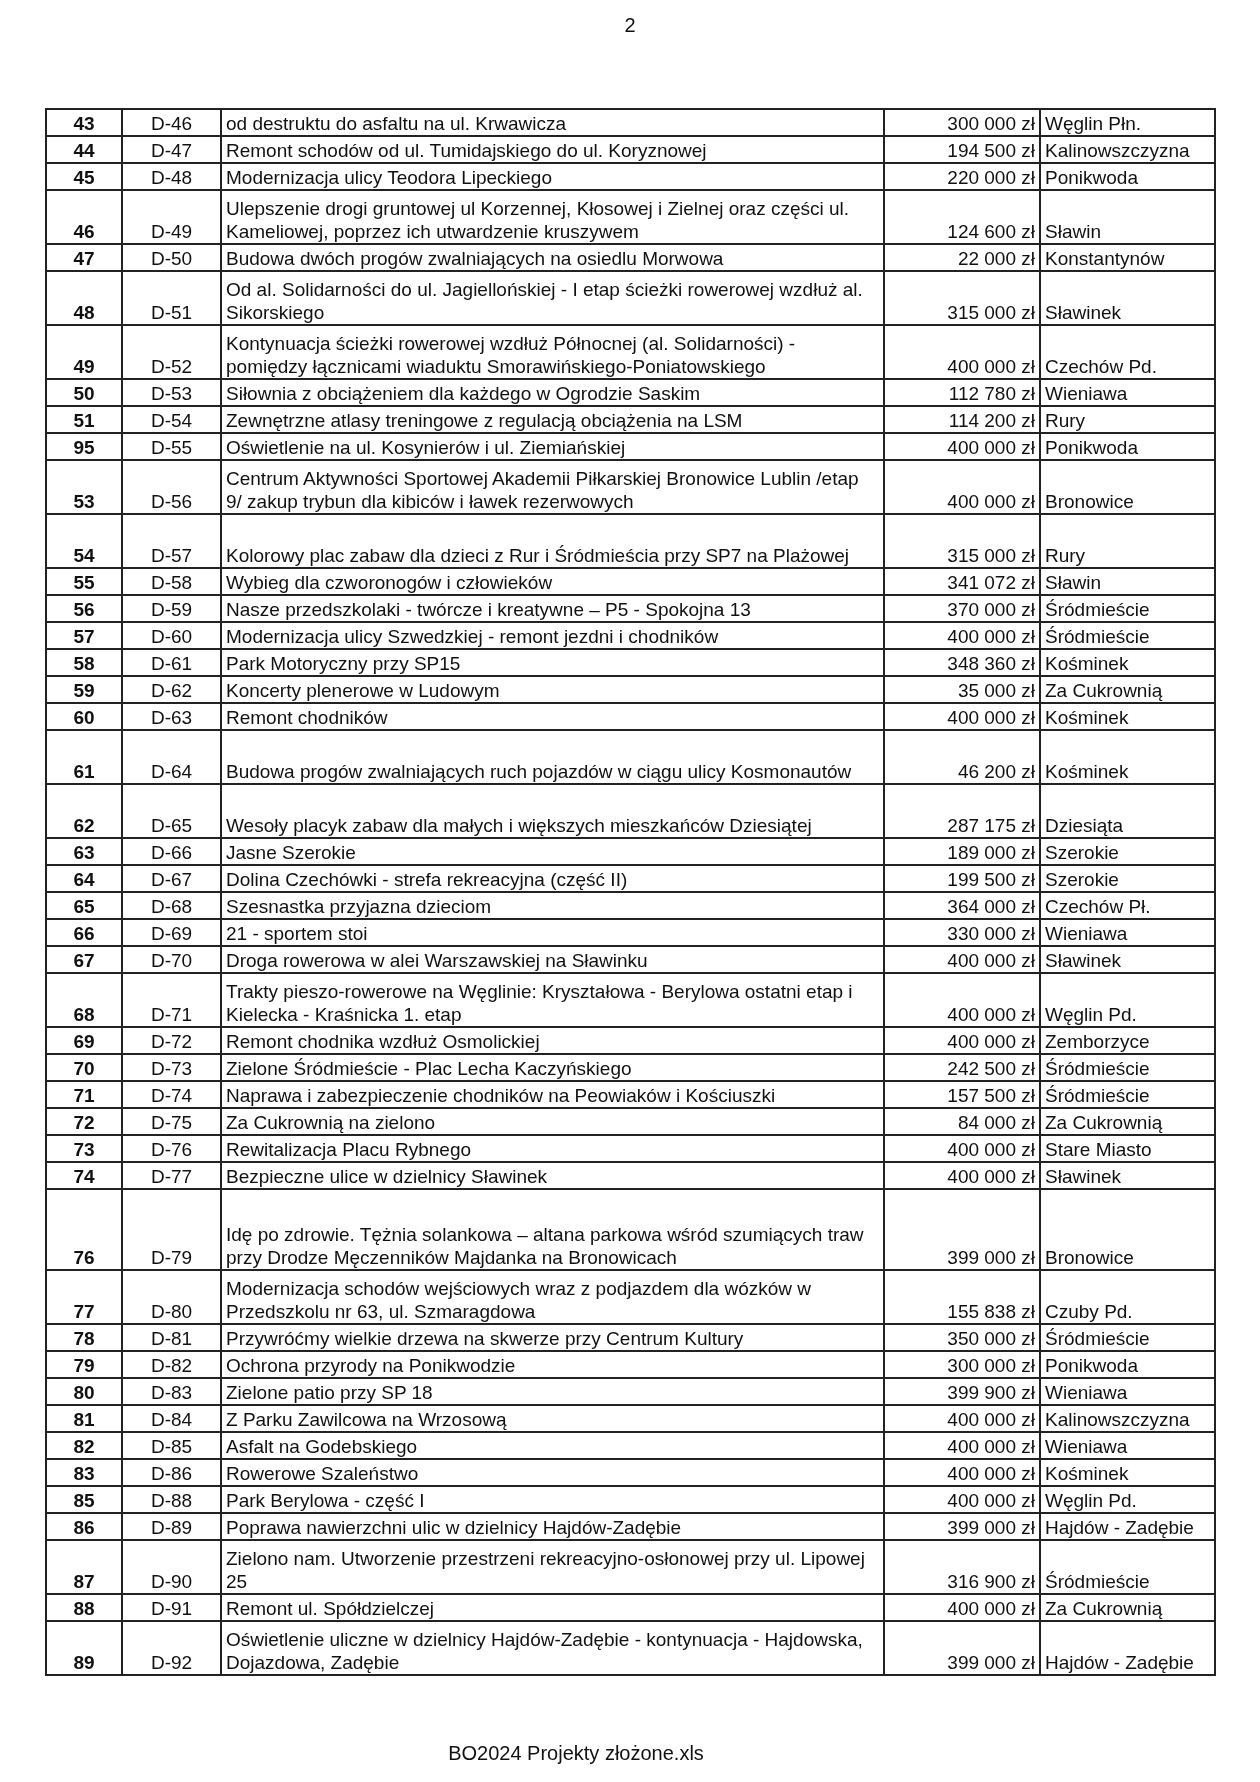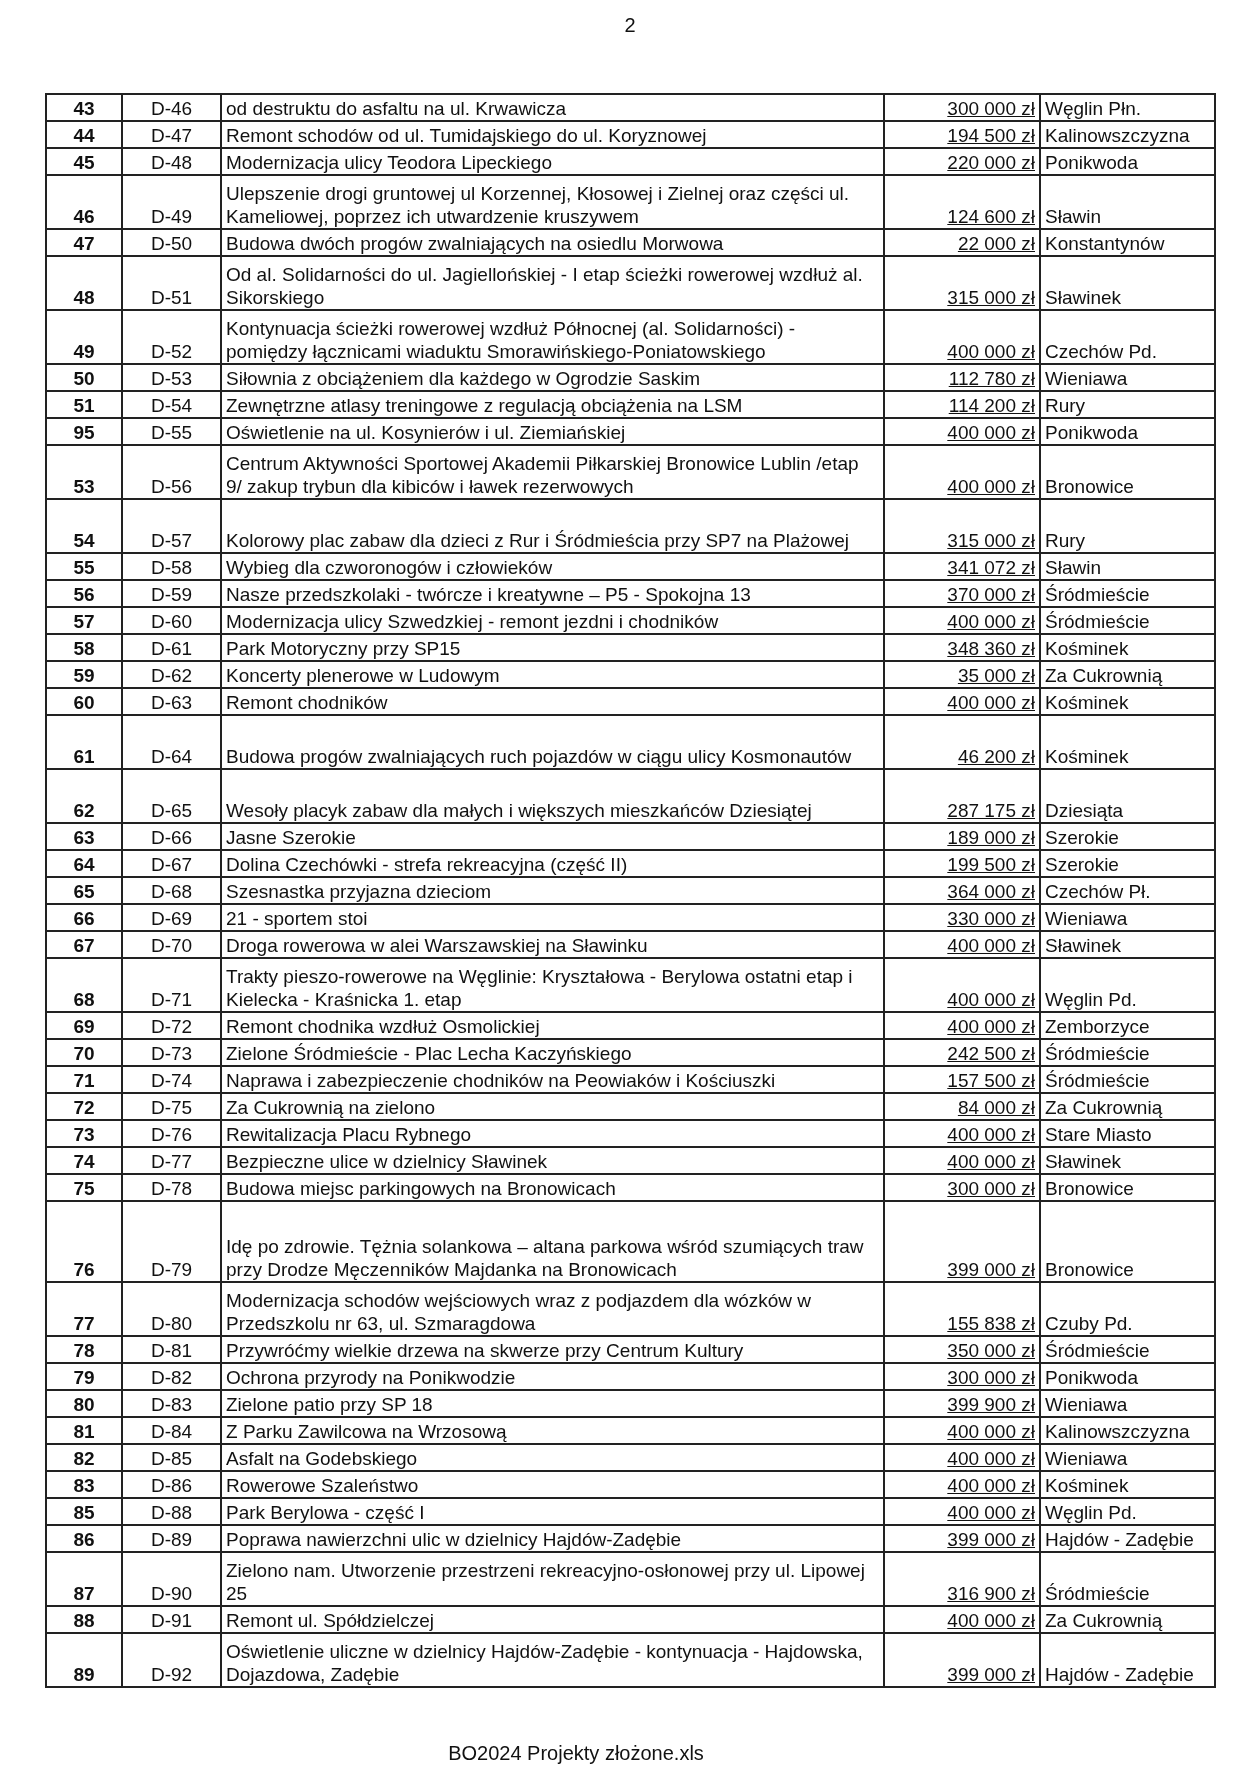--- a/index.html
+++ b/index.html
@@ -1,27 +1,27 @@
 <!DOCTYPE html>
 <html><head>
 <meta charset="utf-8">
 <style>
   html, body { margin: 0; padding: 0; background: #ffffff; }
   body { width: 1260px; height: 1782px; position: relative; overflow: hidden;
          font-family: "Liberation Sans", sans-serif; color: #111; }
   .page-number { position: absolute; left: 0; width: 1260px; top: 14px; text-align: center;
                  font-size: 20px; }
-  table.projects { position: absolute; left: 45px; top: 93px; width: 1169px;
+  table.projects { position: absolute; left: 45px; top: 108px; width: 1169px;
                    border-collapse: collapse; table-layout: fixed; padding-left: 31px; }
   table.projects td { border: 2px solid #222; padding: 0 4px; font-size: 19px; line-height: 23px;
                       vertical-align: bottom; white-space: nowrap; overflow: hidden; }
   table.projects td.desc { white-space: normal; }
   td.num { text-align: center; font-weight: bold; }
   td.code { text-align: center; }
-  td.amount { text-align: right; padding-right: 2px; text-decoration: underline; }
+  td.amount { text-align: right; padding-right: 2px; }
   td.district { text-align: left; padding-left: 3px; }
   tr.h1 td { height: 23px; padding-top: 2px; }
   tr.h2 td { height: 50px; padding-top: 2px; }
   tr.h3 td { height: 77px; padding-top: 2px; }
   .footer { position: absolute; left: 0; width: 1152px; top: 1742px; text-align: center;
             font-size: 20px; }
 </style>
 </head>
 <body>
 
@@ -253,27 +253,20 @@
         <td class="amount">400 000 zł</td>
         <td class="district">Stare Miasto</td>
       </tr>
       <tr class="h1">
         <td class="num">74</td>
         <td class="code">D-77</td>
         <td class="desc">Bezpieczne ulice w dzielnicy Sławinek</td>
         <td class="amount">400 000 zł</td>
         <td class="district">Sławinek</td>
       </tr>
-      <tr class="h1">
-        <td class="num">75</td>
-        <td class="code">D-78</td>
-        <td class="desc">Budowa miejsc parkingowych na Bronowicach</td>
-        <td class="amount">300 000 zł</td>
-        <td class="district">Bronowice</td>
-      </tr>
       <tr class="h3">
         <td class="num">76</td>
         <td class="code">D-79</td>
         <td class="desc">Idę po zdrowie. Tężnia solankowa – altana parkowa wśród szumiących traw przy Drodze Męczenników Majdanka na Bronowicach</td>
         <td class="amount">399 000 zł</td>
         <td class="district">Bronowice</td>
       </tr>
       <tr class="h2">
         <td class="num">77</td>
         <td class="code">D-80</td>

